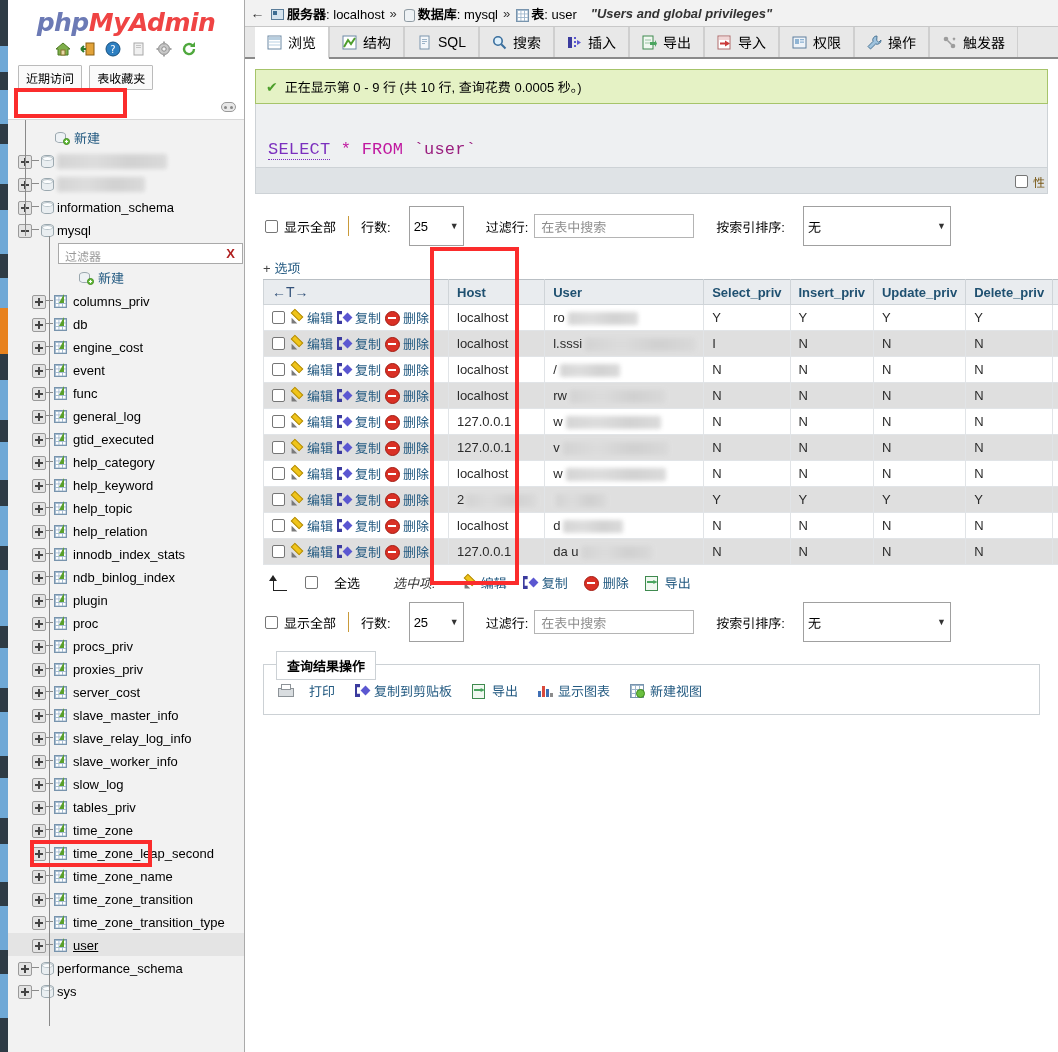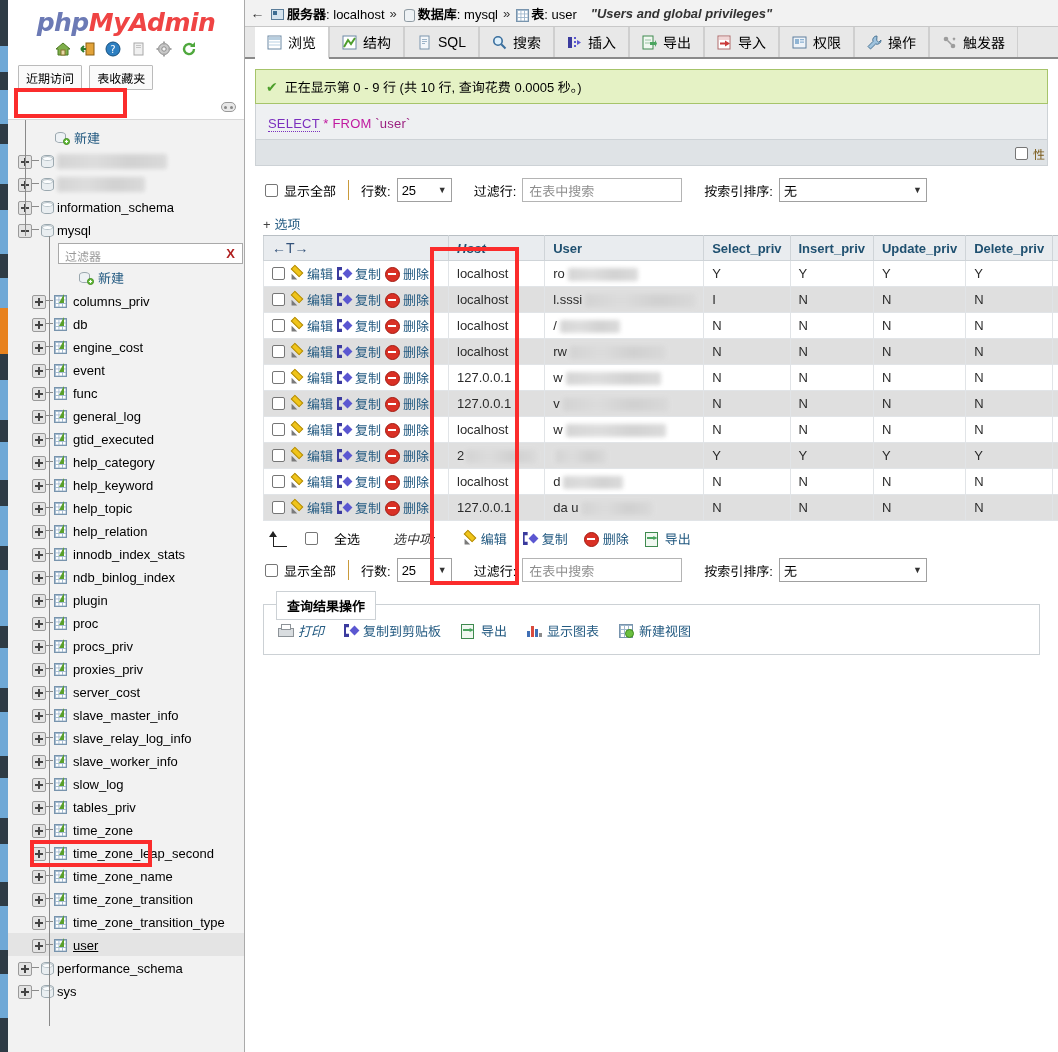--- a/index.html
+++ b/index.html
@@ -337,24 +337,25 @@
   .check-mark { color: #4c9e2a; font-size: 14px; font-weight: bold; }
 
   .sqlbox {
     margin: 0 10px;
     background: #eef0f2;
     border: 1px solid #cdd2d6;
     border-top: none;
     padding: 12px 12px 8px 12px;
   }
   .sql-text {
-    font-family: Liberation Sans, sans-serif;
-    font-size: 13px;
+    font-family: Liberation Mono, monospace;
+    font-size: 17px;
     color: #c018a0;
     letter-spacing: .2px;
+    margin-top: 24px;
   }
   .sql-text .kw { color: #7b2fbe; border-bottom: 1px dotted #7b2fbe; }
   .sql-text .kw2 { color: #c018a0; }
   .sql-text .idq { color: #9a1f7f; }
 
   .sqlbar {
     margin: 0 10px;
     background: #dfe3e6;
     border: 1px solid #cdd2d6;
     border-top: none;
@@ -374,27 +375,28 @@
     padding: 12px 0 8px 20px;
     font-size: 13px;
   }
   .ctrlrow .grp { display: flex; align-items: center; gap: 6px; }
   .vsep { width: 1px; height: 20px; background: #c99a3a; margin: 0 12px; }
   .cb {
     width: 13px; height: 13px; border: 1px solid #767676;
     background: #fff; display: inline-block; border-radius: 2px;
   }
   .sel {
-    height: 24px;
+    height: 40px;
     border: 1px solid #a0a0a0;
     background: #fff;
     font-size: 13px;
     padding: 8px 4px;
     display: flex; align-items: center; justify-content: space-between;
     gap: 8px;
+    margin-left: 12px;
   }
   .sel .cv { color: #000; }
   .sel .ar { font-size: 9px; color: #333; }
   .txtin {
     height: 24px; border: 1px solid #b4b4b4; background: #fff;
     display: flex; align-items: center; padding: 0 6px;
     color: #8d8d8d; font-size: 13px;
   }
 
   .options-link {
@@ -887,21 +889,21 @@
       </div>
 
       <div class="options-link">
         <span class="pl">+</span><span>选项</span>
       </div>
 
       <table class="results">
         <thead>
           <tr id="headrow">
               <th class="navcell" colspan="1" style="min-width: 185px;"><span style="color:#33527a;font-size:14px;">←T→</span></th>
-              <th style="min-width: 72px; font-style: italic;">Host</th>
+              <th style="min-width: 72px;">Host</th>
               <th style="min-width: 140px;">User</th>
               <th>Select_priv</th>
               <th>Insert_priv</th>
               <th>Update_priv</th>
               <th>Delete_priv</th>
               <th>Crea</th>
             </tr>
         </thead>
         <tbody id="bodyrows">
             <tr class="odd">
@@ -1156,21 +1158,21 @@
           <span class="sel" style="width:148px;">
             <span class="cv">无</span>
             <span class="ar">▼</span>
           </span>
         </div>
       </div>
 
       <div class="fieldset">
         <div class="fieldset-legend">查询结果操作</div>
         <div class="fs-actions">
-          <span style="display:flex;align-items:center;gap:5px;font-style:italic;">
+          <span style="display:flex;align-items:center;gap:16px;">
             <span class="ico-print"></span>
             <a>打印</a>
           </span>
           <span style="display:flex;align-items:center;gap:5px;">
             <span class="ico-copy"></span>
             <a>复制到剪贴板</a>
           </span>
           <span style="display:flex;align-items:center;gap:5px;">
             <span class="ico-export"></span>
             <a>导出</a>

